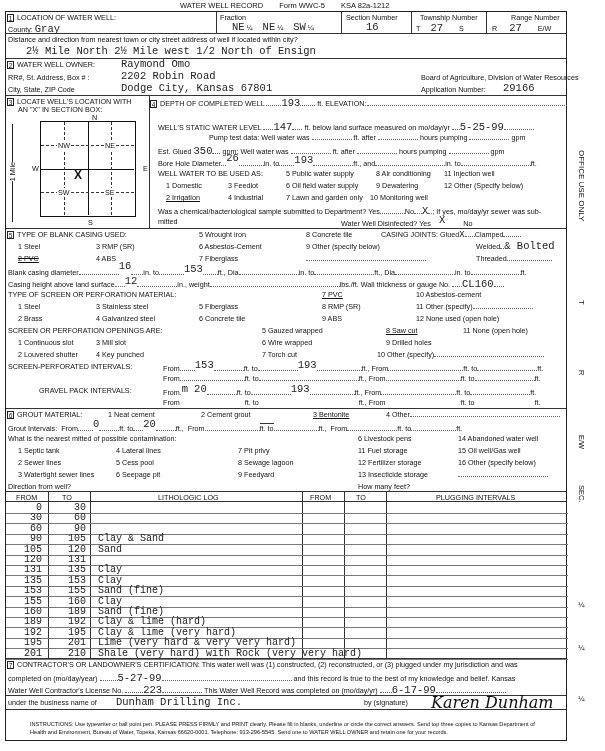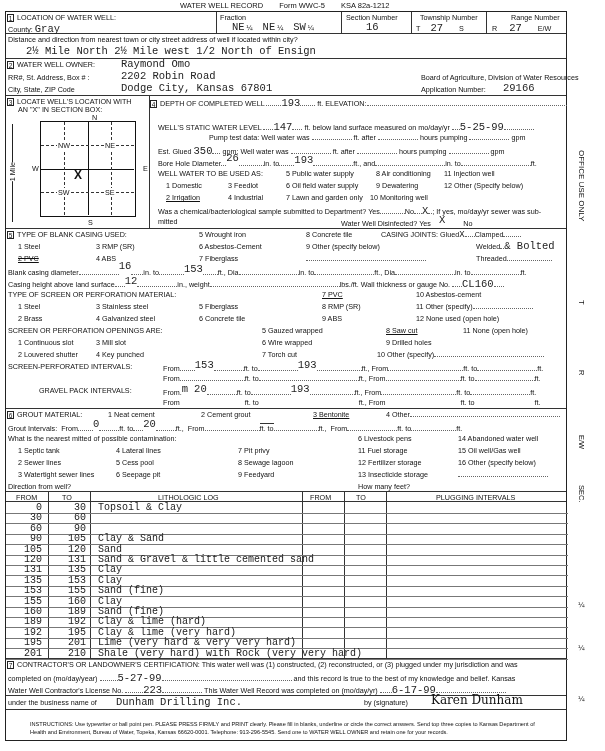--- a/index.html
+++ b/index.html
@@ -11,21 +11,21 @@
 .frame{position:absolute;left:5px;top:11px;width:562px;height:730px;border:1px solid #222}
 .hl{position:absolute;left:0;right:0;height:0;border-top:1px solid #333}
 .vl{position:absolute;top:0;width:0;border-left:1px solid #333}
 .lbl{position:absolute;white-space:nowrap}
 .num{display:inline-block;border:1px solid #222;width:7px;height:8px;font-size:6.5px;line-height:7px;text-align:center;margin-right:3px;vertical-align:middle}
 .dots{display:inline-block;border-bottom:1px dotted #666;height:6px;vertical-align:baseline}
 .ul{text-decoration:underline}
 .side{position:absolute;left:577px;font-size:7.5px;writing-mode:vertical-rl;white-space:nowrap}
 .lith-row{position:absolute;left:0;width:562px;height:12px;border-bottom:1px solid #777}
 .lith-row span{position:absolute;top:0;white-space:nowrap}
-.sig{font-family:"DejaVu Serif",serif;font-size:12px}
+.sig{font-family:"DejaVu Serif",serif;font-style:italic;font-size:16px}
 .instr{position:absolute;left:30px;top:720px;width:520px;font-size:5.6px;line-height:8px}
 </style>
 </head>
 <body>
 
 <div class="hdr">
   <span>WATER WELL RECORD</span>
   <span>Form WWC-5</span>
   <span>KSA 82a-1212</span>
 </div>
@@ -200,21 +200,20 @@
   <div class="lbl" style="left:10px;top:481px">FROM</div>
   <div class="lbl" style="left:56px;top:481px">TO</div>
   <div class="lbl" style="left:152px;top:481px">LITHOLOGIC LOG</div>
   <div class="lbl" style="left:304px;top:481px">FROM</div>
   <div class="lbl" style="left:350px;top:481px">TO</div>
   <div class="lbl" style="left:430px;top:481px">PLUGGING INTERVALS</div>
   <div id="log-rows">
       <div class="lith-row" style="top: 490px;">
         <span class="tw" style="left: 0px; width: 36px; text-align: right; font-size: 10px; line-height: 11px;">0</span>
         <span class="tw" style="left: 44px; width: 36px; text-align: right; font-size: 10px; line-height: 11px;">30</span>
-        <span class="tw" style="left: 92px; width: 300px; text-align: left; font-size: 10px; line-height: 11px;">Topsoil &amp; Clay</span>
       </div>
       <div class="lith-row" style="top: 500.4px;">
         <span class="tw" style="left: 0px; width: 36px; text-align: right; font-size: 10px; line-height: 11px;">30</span>
         <span class="tw" style="left: 44px; width: 36px; text-align: right; font-size: 10px; line-height: 11px;">60</span>
       </div>
       <div class="lith-row" style="top: 510.8px;">
         <span class="tw" style="left: 0px; width: 36px; text-align: right; font-size: 10px; line-height: 11px;">60</span>
         <span class="tw" style="left: 44px; width: 36px; text-align: right; font-size: 10px; line-height: 11px;">90</span>
       </div>
       <div class="lith-row" style="top: 521.2px;">
@@ -223,21 +222,20 @@
         <span class="tw" style="left: 92px; width: 300px; text-align: left; font-size: 10px; line-height: 11px;">Clay &amp; Sand</span>
       </div>
       <div class="lith-row" style="top: 531.6px;">
         <span class="tw" style="left: 0px; width: 36px; text-align: right; font-size: 10px; line-height: 11px;">105</span>
         <span class="tw" style="left: 44px; width: 36px; text-align: right; font-size: 10px; line-height: 11px;">120</span>
         <span class="tw" style="left: 92px; width: 300px; text-align: left; font-size: 10px; line-height: 11px;">Sand</span>
       </div>
       <div class="lith-row" style="top: 542px;">
         <span class="tw" style="left: 0px; width: 36px; text-align: right; font-size: 10px; line-height: 11px;">120</span>
         <span class="tw" style="left: 44px; width: 36px; text-align: right; font-size: 10px; line-height: 11px;">131</span>
-        <span class="tw" style="left: 92px; width: 300px; text-align: left; font-size: 10px; line-height: 11px;">Sand &amp; Gravel &amp; little cemented sand</span>
       </div>
       <div class="lith-row" style="top: 552.4px;">
         <span class="tw" style="left: 0px; width: 36px; text-align: right; font-size: 10px; line-height: 11px;">131</span>
         <span class="tw" style="left: 44px; width: 36px; text-align: right; font-size: 10px; line-height: 11px;">135</span>
         <span class="tw" style="left: 92px; width: 300px; text-align: left; font-size: 10px; line-height: 11px;">Clay</span>
       </div>
       <div class="lith-row" style="top: 562.8px;">
         <span class="tw" style="left: 0px; width: 36px; text-align: right; font-size: 10px; line-height: 11px;">135</span>
         <span class="tw" style="left: 44px; width: 36px; text-align: right; font-size: 10px; line-height: 11px;">153</span>
         <span class="tw" style="left: 92px; width: 300px; text-align: left; font-size: 10px; line-height: 11px;">Clay</span>

